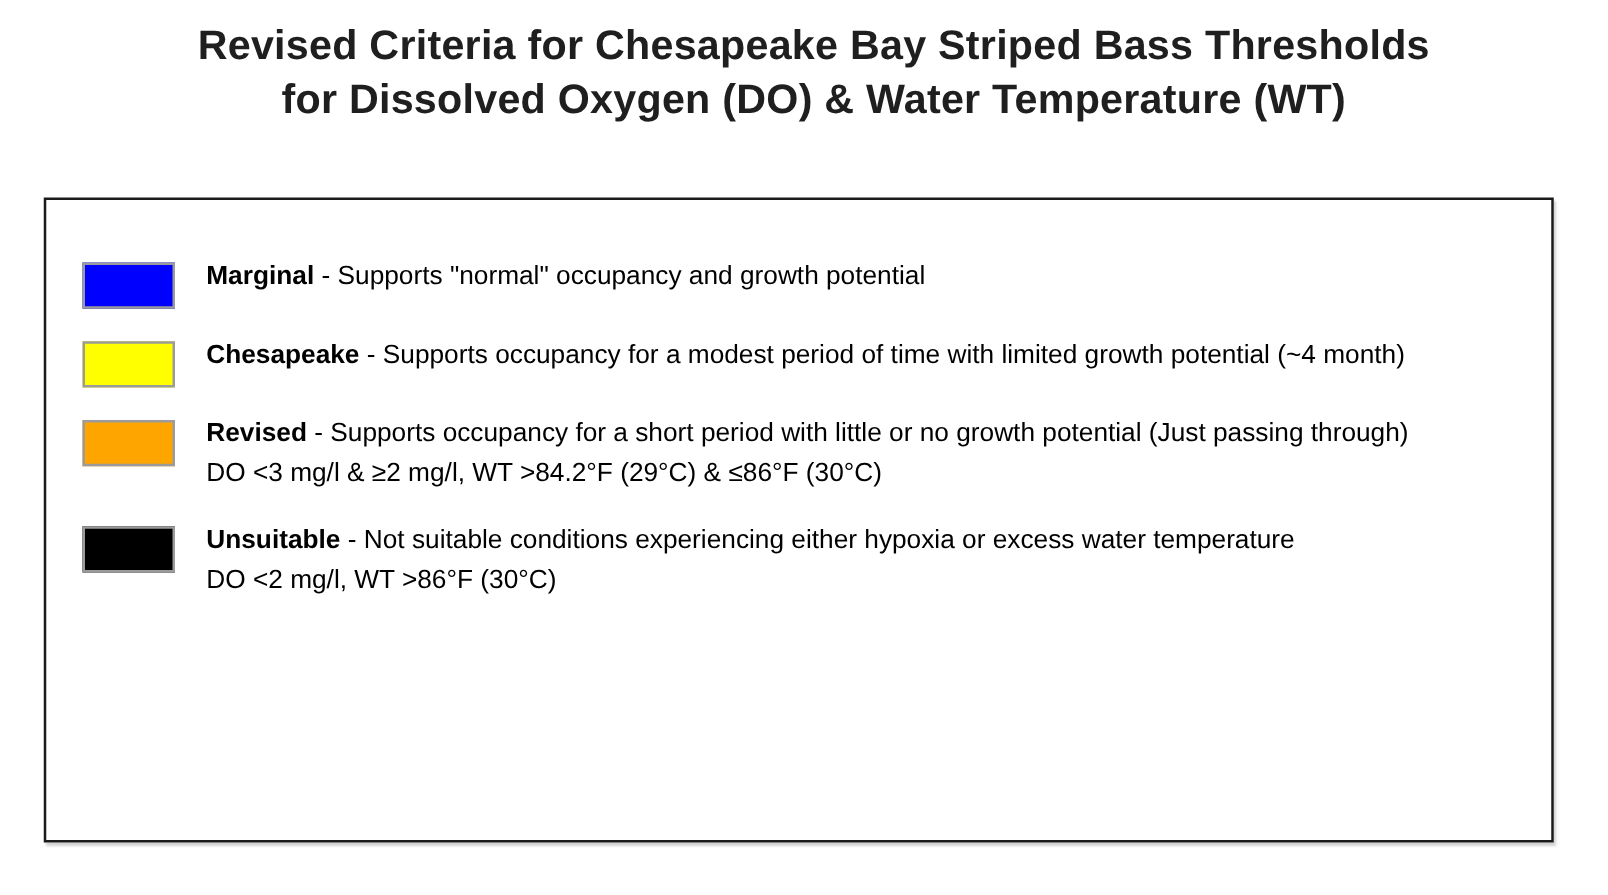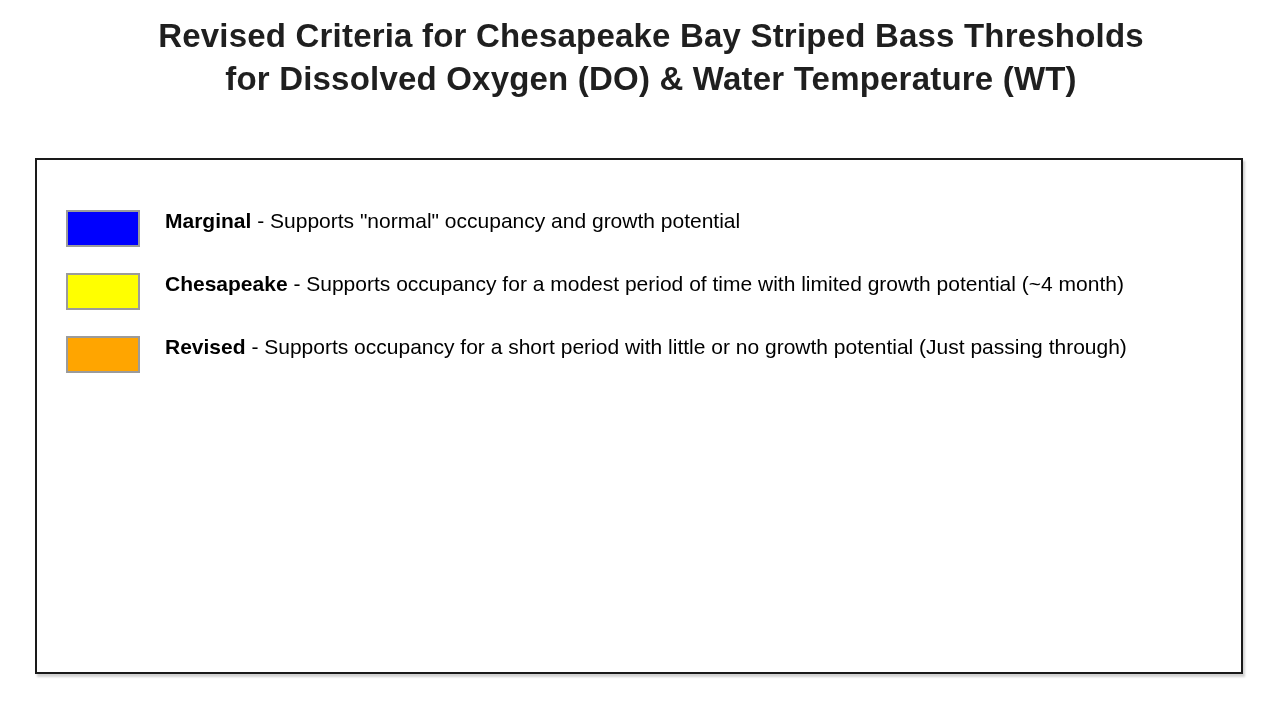--- a/index.html
+++ b/index.html
@@ -96,18 +96,29 @@
       </div>
     </div>
 
     <div class="entry">
       <div class="swatch" style="background-color: rgb(255, 165, 0);"></div>
       <div class="entry-text">
         <div>
           <span class="entry-name">Revised</span>
           <span>- Supports occupancy for a short period with little or no growth potential (Just passing through)</span>
         </div>
+        <div class="criteria">DO &lt;3 mg/l &amp; ≥2 mg/l, WT &gt;84.2°F (29°C) &amp; ≤86°F (30°C)</div>
       </div>
     </div>
 
+    <div class="entry">
+      <div class="swatch" style="background-color: rgb(0, 0, 0);"></div>
+      <div class="entry-text">
+        <div>
+          <span class="entry-name">Unsuitable</span>
+          <span>- Not suitable conditions experiencing either hypoxia or excess water temperature</span>
+        </div>
+        <div class="criteria">DO &lt;2 mg/l, WT &gt;86°F (30°C)</div>
+      </div>
+    </div>
 
   </div>
 </div>
 
 </body></html>

